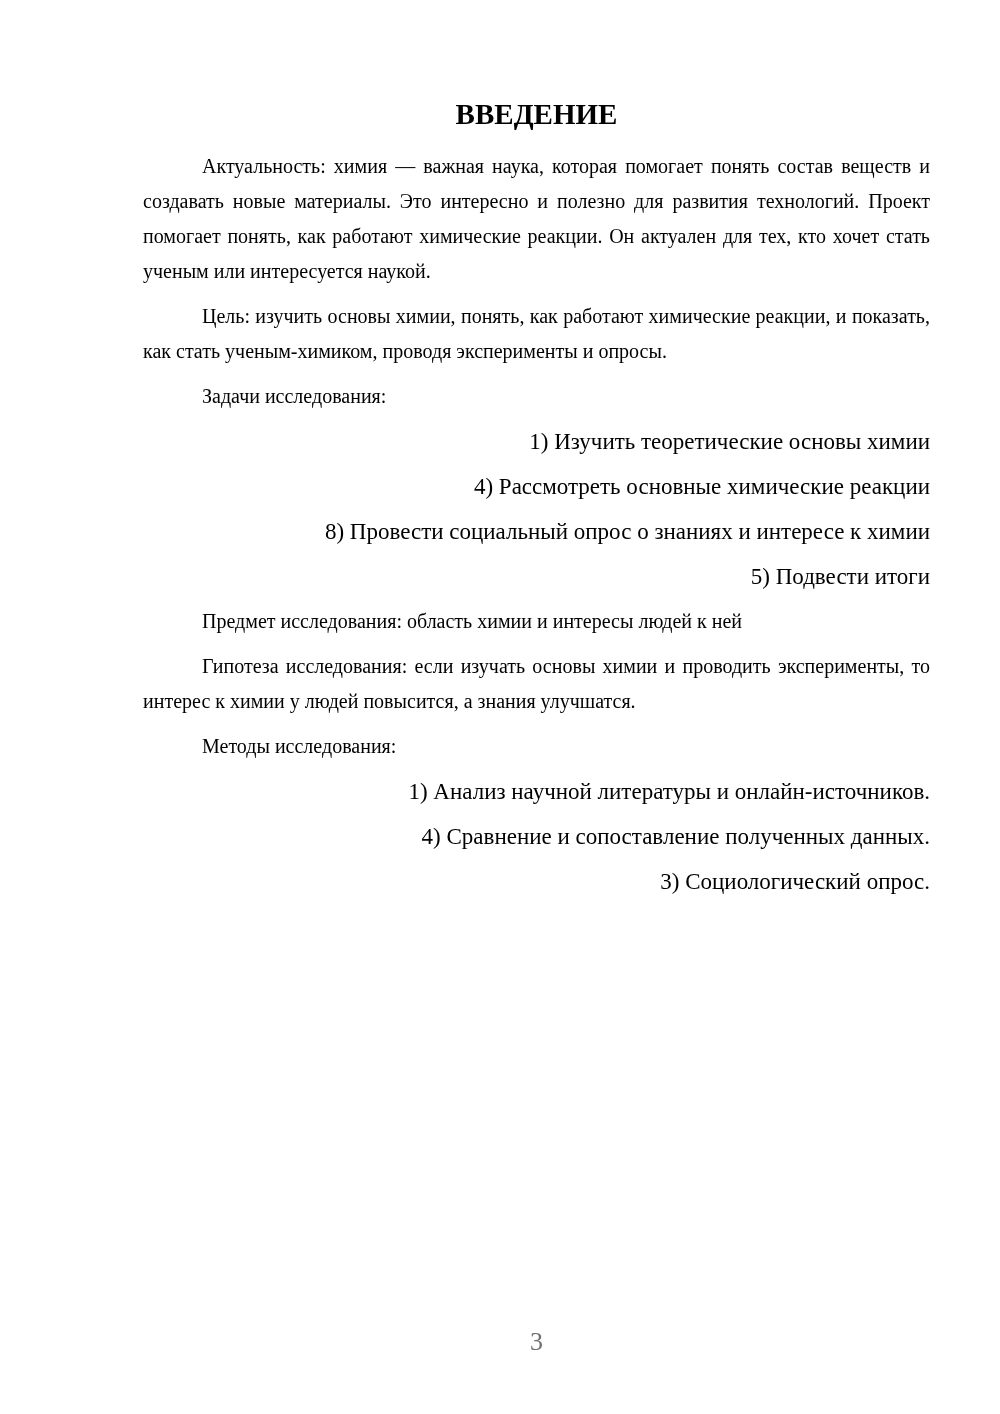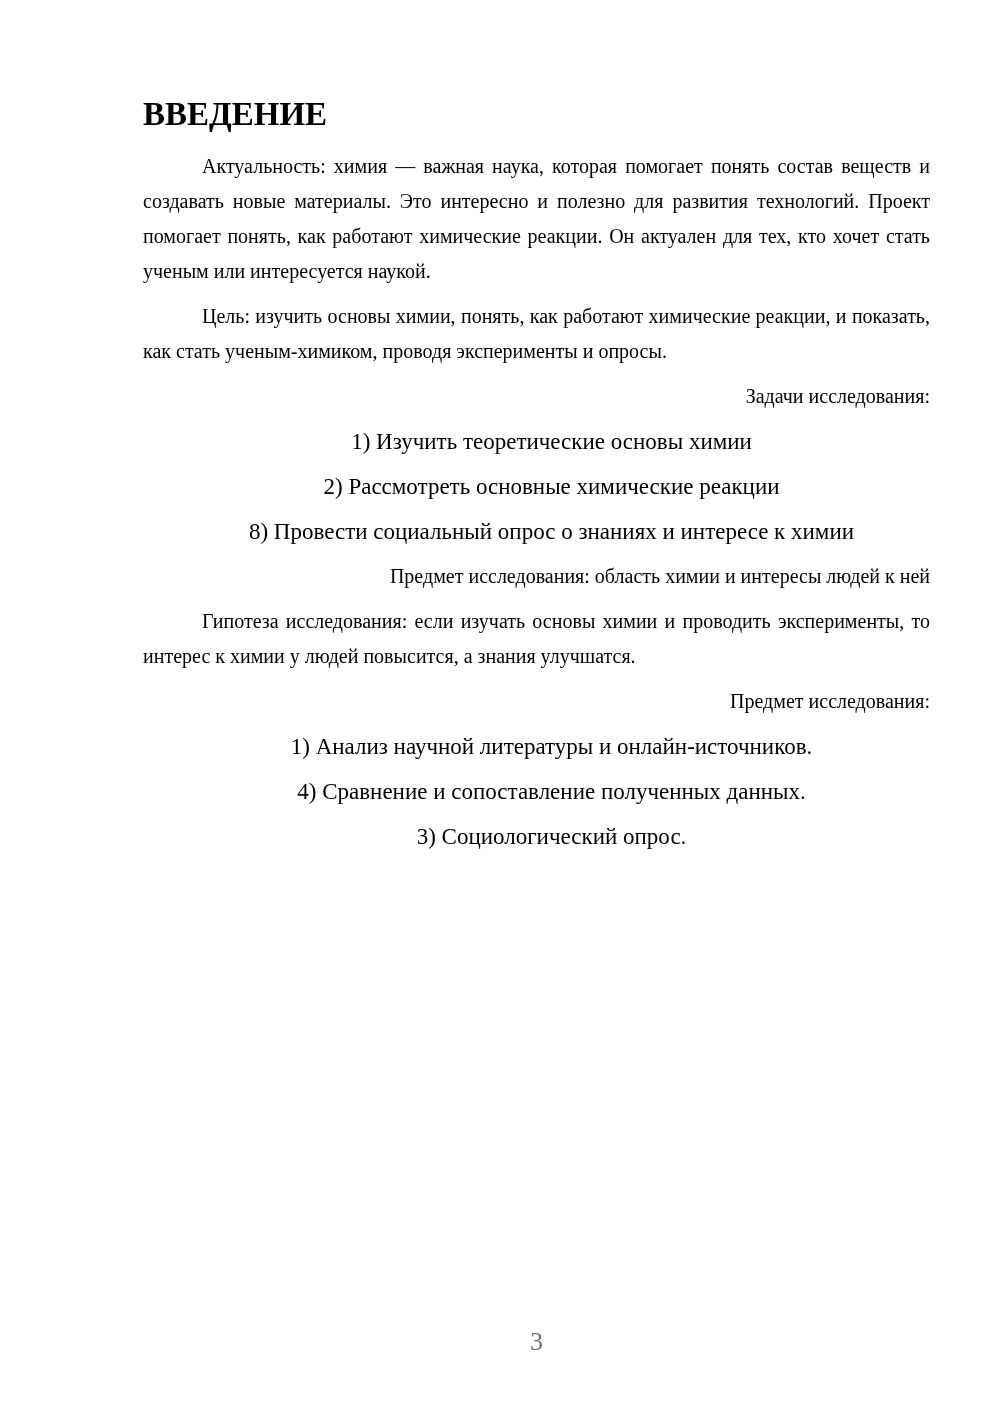--- a/index.html
+++ b/index.html
@@ -16,40 +16,40 @@
     color: #000000;
     overflow: hidden;
   }
   .content {
     position: absolute;
     left: 143px;
     top: 97px;
     width: 787px;
   }
   .doc-title {
-    font-size: 33px;
+    font-size: 29px;
     line-height: 35px;
     font-weight: 700;
-    text-align: left;
+    text-align: center;
     margin: 0 0 17px 0;
   }
   .para {
     font-size: 20px;
     line-height: 35px;
     text-align: justify;
     text-indent: 59px;
     margin: 10px 0 0 0;
   }
   .heading-line {
-    text-align: right;
+    text-align: left;
   }
   .list-item {
     font-size: 23px;
     line-height: 35px;
-    text-align: center;
+    text-align: right;
     text-indent: 0;
     margin: 10px 0 0 30px;
   }
   .page-number {
     position: absolute;
     left: 143px;
     width: 787px;
     top: 1326px;
     text-align: center;
     font-size: 26px;
@@ -66,29 +66,30 @@
     <h1 class="doc-title">ВВЕДЕНИЕ</h1>
 
     <p class="para">Актуальность: химия — важная наука, которая помогает понять состав веществ и создавать новые материалы. Это интересно и полезно для развития технологий. Проект помогает понять, как работают химические реакции. Он актуален для тех, кто хочет стать ученым или интересуется наукой.</p>
 
 
     <p class="para">Цель: изучить основы химии, понять, как работают химические реакции, и показать, как стать ученым-химиком, проводя эксперименты и опросы.</p>
 
     <p class="para heading-line">Задачи исследования:</p>
 
     <p class="list-item">1) Изучить теоретические основы химии</p>
-    <p class="list-item">2) Рассмотреть основные химические реакции</p>
+    <p class="list-item">4) Рассмотреть основные химические реакции</p>
     <p class="list-item">8) Провести социальный опрос о знаниях и интересе к химии</p>
+    <p class="list-item">5) Подвести итоги</p>
 
 
     <p class="para heading-line">Предмет исследования: область химии и интересы людей к ней</p>
 
     <p class="para">Гипотеза исследования: если изучать основы химии и проводить эксперименты, то интерес к химии у людей повысится, а знания улучшатся.</p>
 
-    <p class="para heading-line">Предмет исследования:</p>
+    <p class="para heading-line">Методы исследования:</p>
 
     <p class="list-item">1) Анализ научной литературы и онлайн-источников.</p>
     <p class="list-item">4) Сравнение и сопоставление полученных данных.</p>
     <p class="list-item">3) Социологический опрос.</p>
 
   </div>
 
   <div class="page-number">3</div>
 </div>
 

